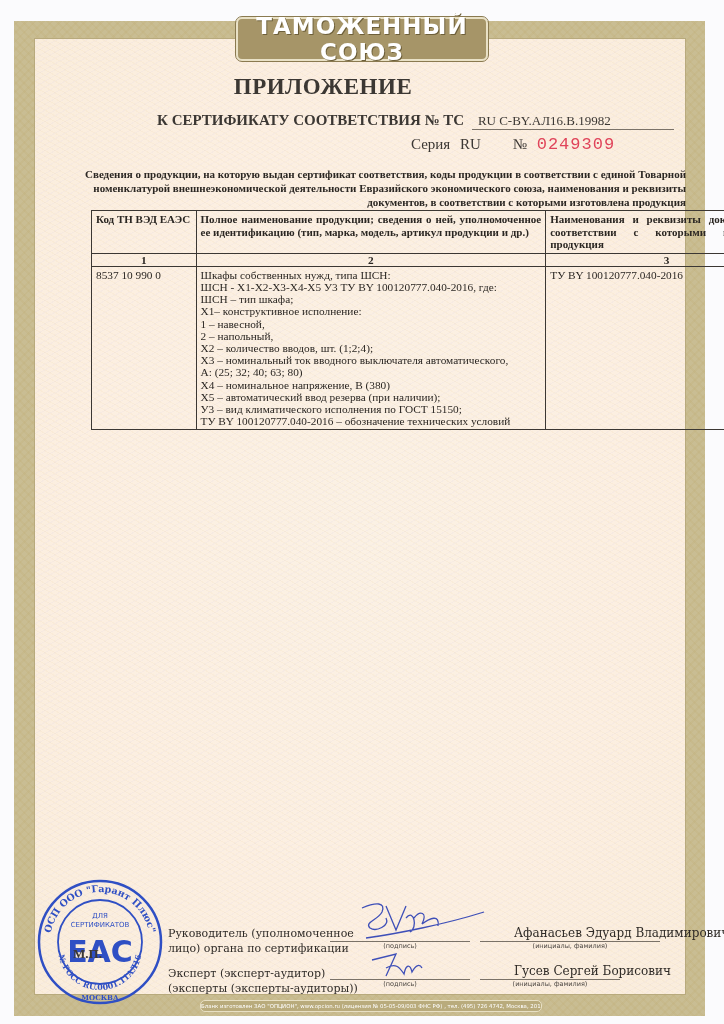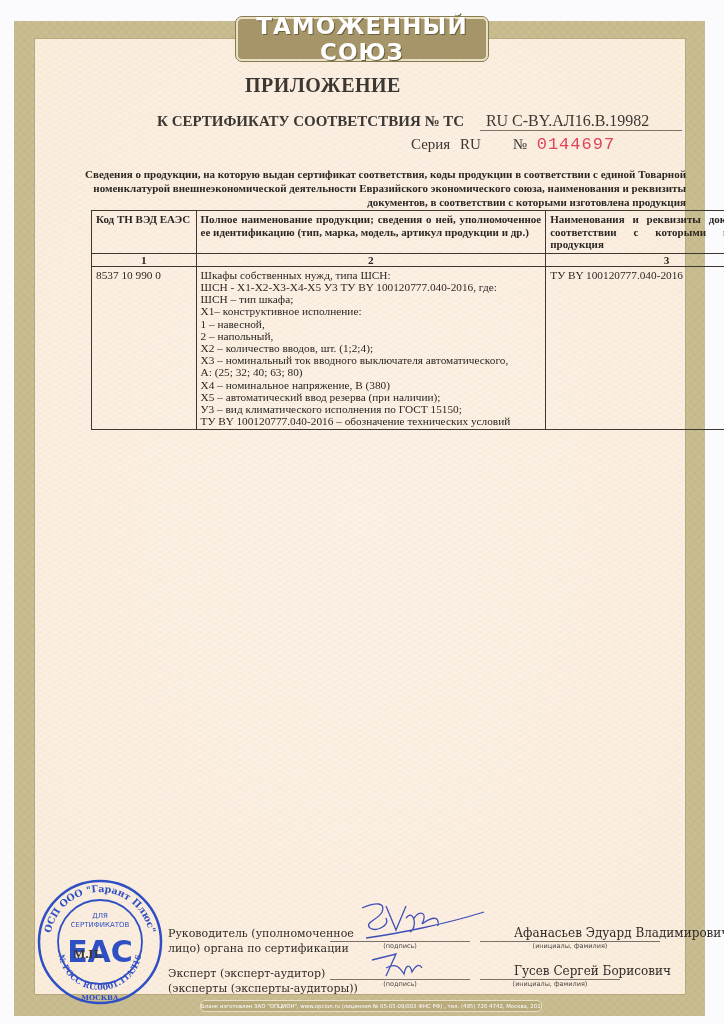--- a/index.html
+++ b/index.html
@@ -31,29 +31,29 @@
     outline: 1px solid #8a7a50;
     border-radius: 6px;
     display: flex; align-items: center; justify-content: center;
     color: #ffffff; font-family: "DejaVu Sans", sans-serif; font-weight: bold;
     font-size: 23px; letter-spacing: 1px;
     text-shadow: 1px 1px 0 #6d5f3a;
     text-align: center;
   }
   .title {
     position: absolute; left: 0; width: 646px; top: 74px; text-align: center;
-    font-size: 20px; font-weight: bold; color: #3b3733; letter-spacing: 0.5px;
+    font-size: 23px; font-weight: bold; color: #3b3733; letter-spacing: 0.5px;
   }
   .cert-line {
     position: absolute; left: 157px; top: 112px; font-size: 15px; font-weight: bold; color: #3b3733;
     white-space: nowrap;
   }
   .cert-line .num {
-    font-weight: normal; font-size: 16px; display: inline-block; min-width: 196px;
-    border-bottom: 1px solid #7a7268; margin-left: 12px; padding-left: 6px;
+    font-weight: normal; font-size: 13px; display: inline-block; min-width: 196px;
+    border-bottom: 1px solid #7a7268; margin-left: 4px; padding-left: 6px;
   }
   .series-line {
     position: absolute; left: 411px; top: 135px; font-size: 15px; color: #3b3733; white-space: nowrap;
   }
   .series-line .ru { margin-left: 6px; margin-right: 28px; }
   .series-line .serial {
     color: #e0445a; font-family: "Liberation Mono", monospace; font-size: 17px; letter-spacing: 1px; margin-left: 6px;
   }
   .intro {
     position: absolute; left: 66px; width: 620px; top: 167px; text-align: right;
@@ -108,21 +108,21 @@
 
 <div class="cert-line">
   <span>К СЕРТИФИКАТУ СООТВЕТСТВИЯ  № ТС</span>
   <span class="num">RU C-BY.АЛ16.В.19982</span>
 </div>
 
 <div class="series-line">
   <span>Серия</span>
   <span class="ru">RU</span>
   <span>№</span>
-  <span class="serial">0144697</span>
+  <span class="serial">0249309</span>
 </div>
 
 <div class="intro">Сведения о продукции, на которую выдан сертификат соответствия, коды продукции в соответствии с единой Товарной номенклатурой внешнеэкономической деятельности Евразийского экономического союза, наименования и реквизиты документов, в соответствии с которыми изготовлена продукция</div>
 
 <table class="prod">
   <colgroup>
     <col style="width:93px">
     <col style="width:311px">
     <col style="width:215px">
   </colgroup>

